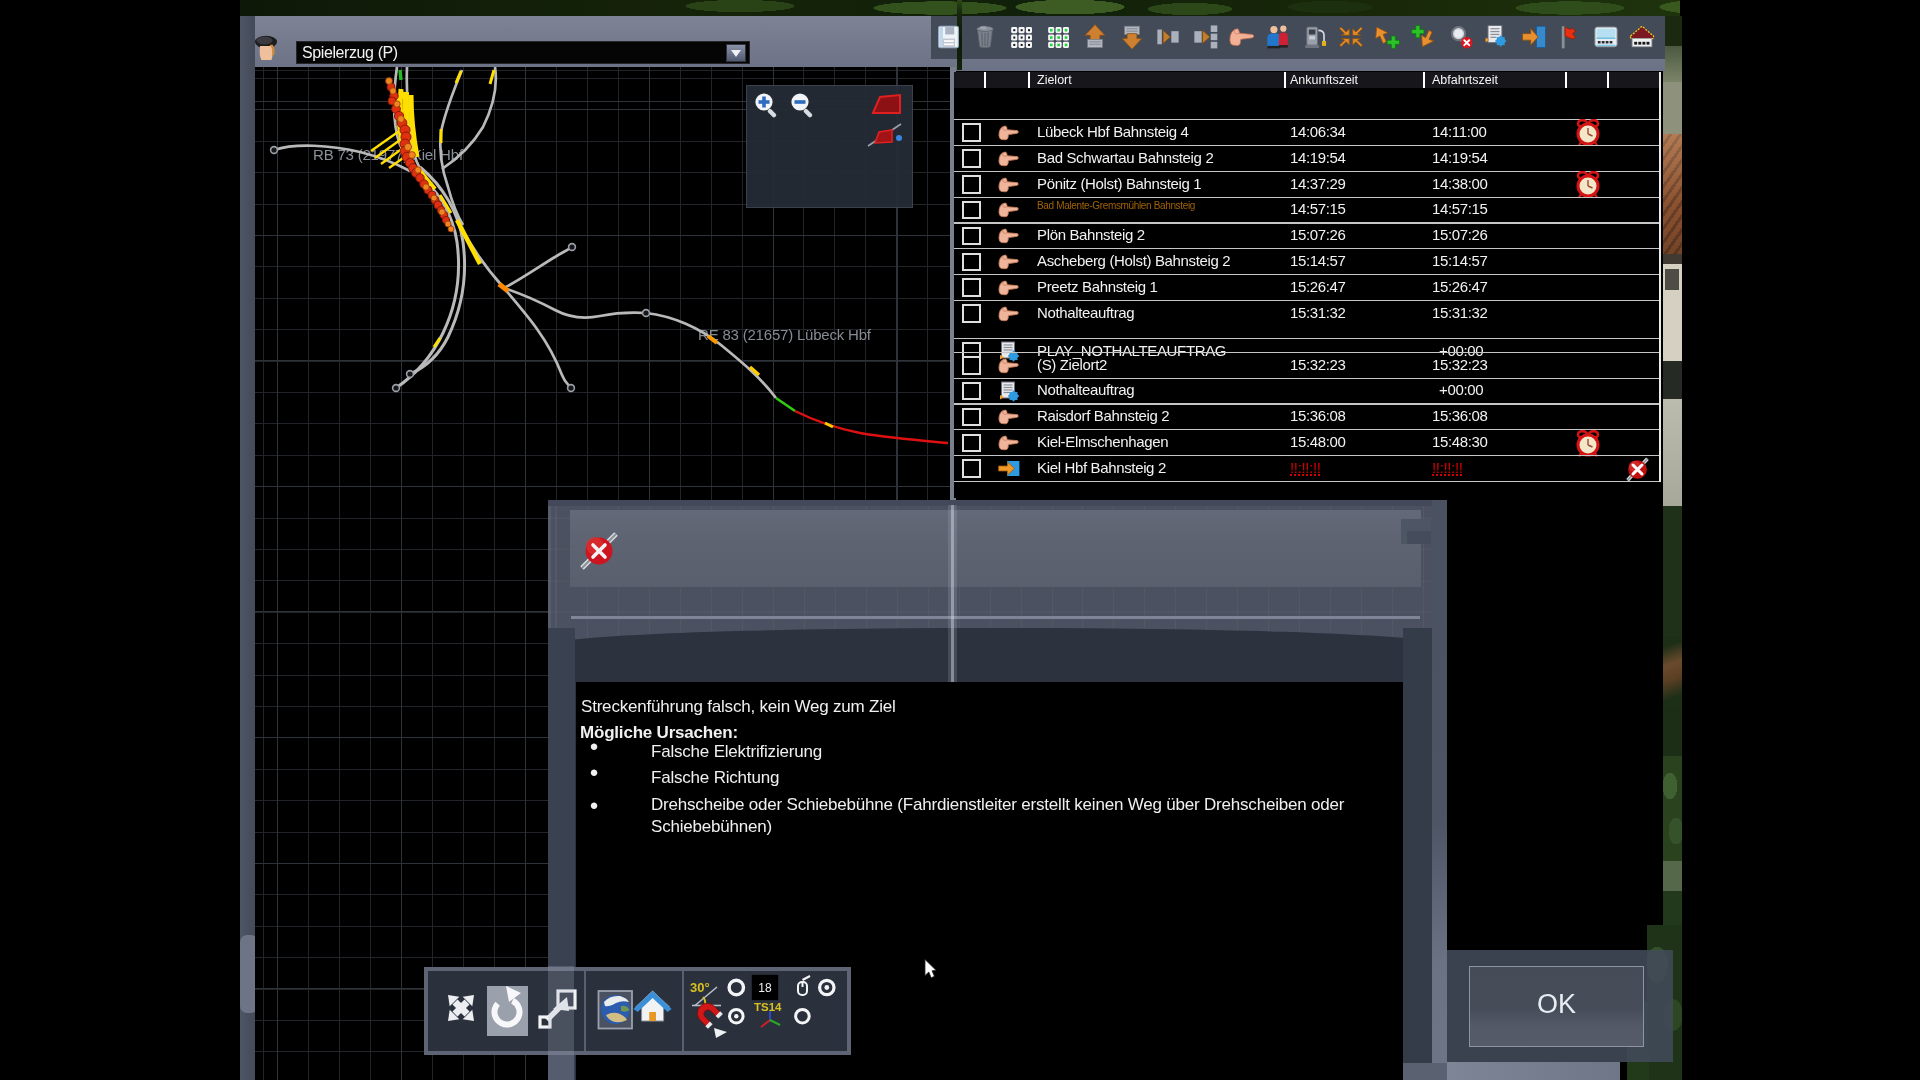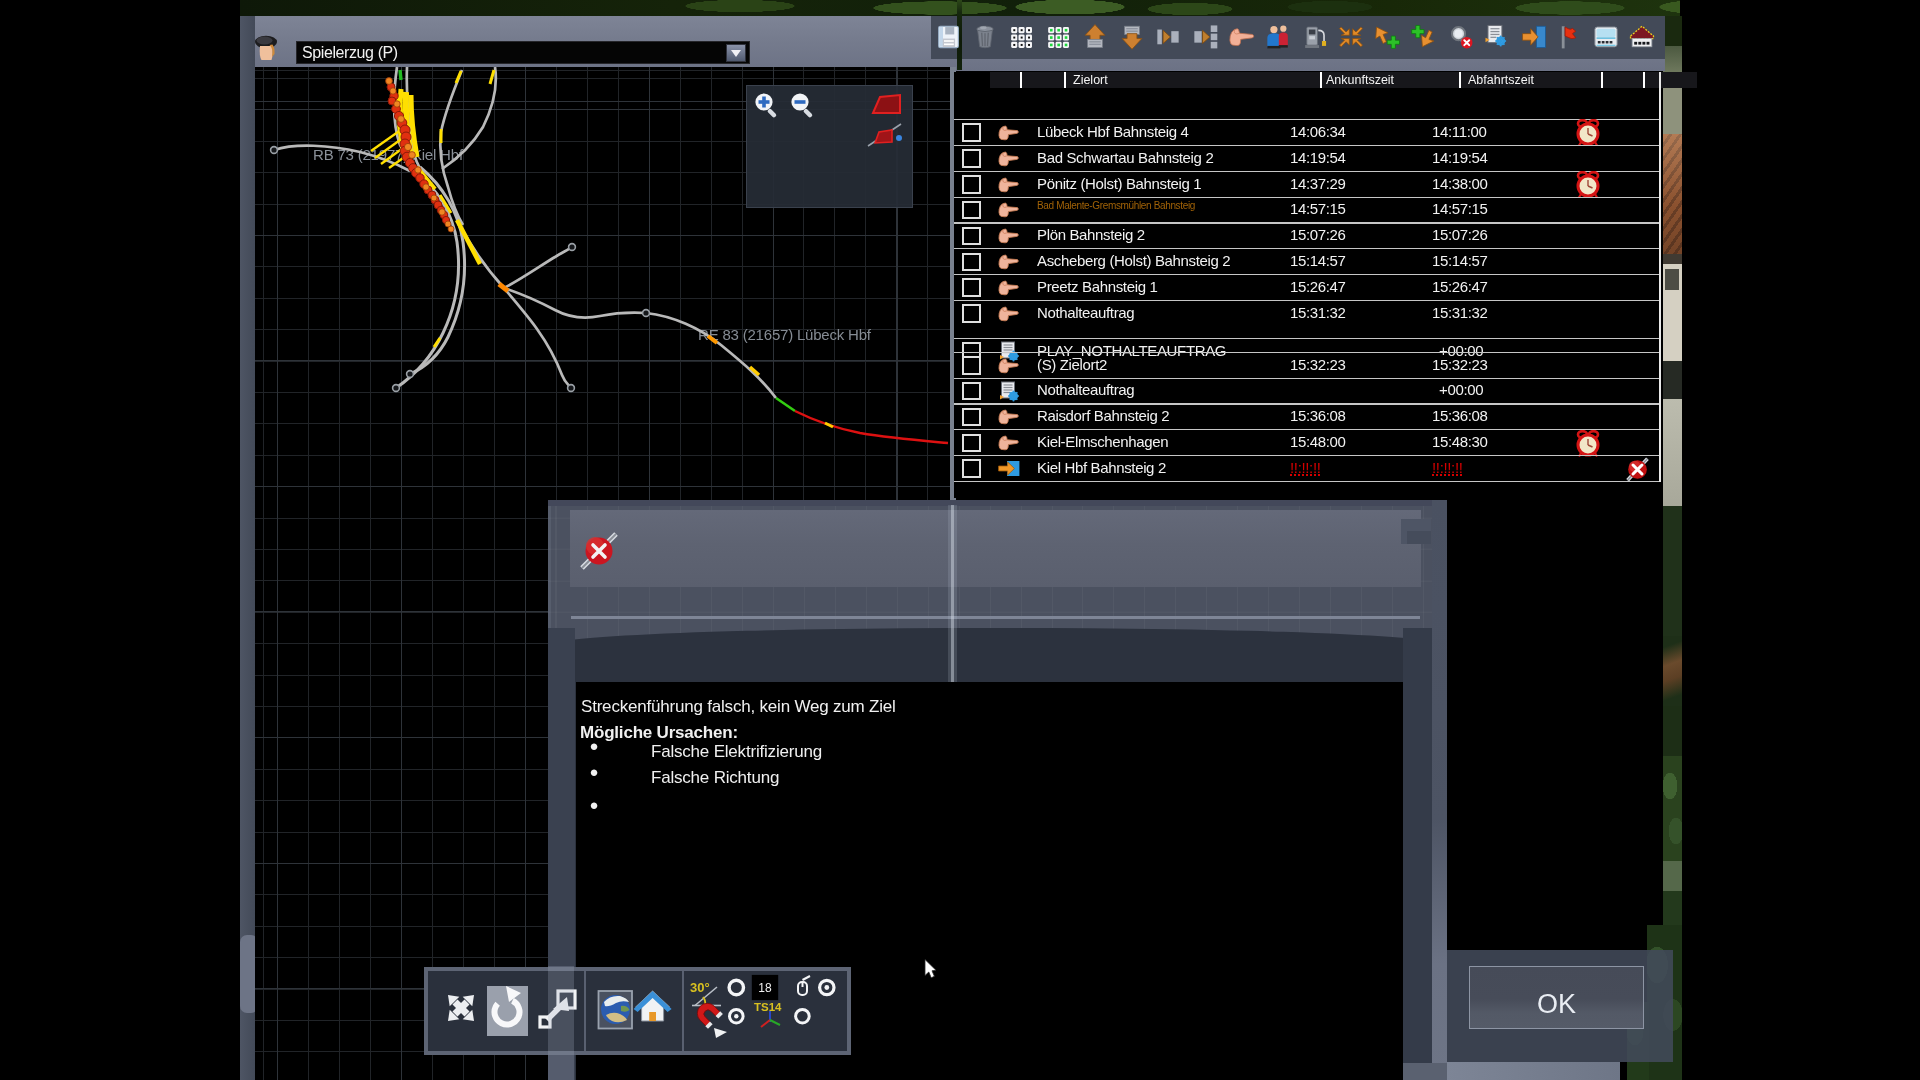--- a/index.html
+++ b/index.html
@@ -412,21 +412,21 @@
     <path d="M121,60 L154,38" stroke="#9aa2ac" stroke-width="1.6" fill="none"></path>
     <polygon points="128,57 132,46 145,44 145,56" fill="#a01418" stroke="#e02020" stroke-width="1.6"></polygon>
     <circle cx="152" cy="52" r="3" fill="#3a85e0"></circle>
   </svg>
 </div>
 
 <div class="abs" style="left:950px;top:67px;width:6px;height:1013px;background:#79818f;"></div>
 
 <div class="abs" id="table" style="left:954px;top:71.5px;width:707px;height:426.5px;background:#000;">
 
-  <div class="abs" style="left:0;top:0;width:707px;height:16px;background:#17171b;color:#f5f5f5;font-size:12.5px;margin-left:36px;">
+  <div class="abs" style="left:0;top:0;width:707px;height:16px;background:#17171b;color:#f5f5f5;font-size:12.5px;">
     <div class="abs" style="left:83px;top:1.5px;">Zielort</div>
     <div class="abs" style="left:336px;top:1.5px;">Ankunftszeit</div>
     <div class="abs" style="left:478px;top:1.5px;">Abfahrtszeit</div>
     <div class="abs" style="left:30px;top:0;width:2px;height:16px;background:#fff;"></div>
     <div class="abs" style="left:74px;top:0;width:2px;height:16px;background:#fff;"></div>
     <div class="abs" style="left:330px;top:0;width:2px;height:16px;background:#fff;"></div>
     <div class="abs" style="left:469px;top:0;width:2px;height:16px;background:#fff;"></div>
     <div class="abs" style="left:611px;top:0;width:2px;height:16px;background:#fff;"></div>
     <div class="abs" style="left:653px;top:0;width:2px;height:16px;background:#fff;"></div>
   </div>
@@ -677,20 +677,21 @@
 </svg>
 
 <div class="abs" id="msgbox" style="left:576px;top:682px;width:827px;height:398px;background:#000;color:#f0f0f0;font-size:17px;letter-spacing:-0.2px;">
   <div class="abs" style="left:5px;top:15px;">Streckenführung falsch, kein Weg zum Ziel</div>
   <div class="abs" style="left:4px;top:41px;font-weight:bold;">Mögliche Ursachen:</div>
   <div class="abs" style="left:8px;top:55px;width:20px;text-align:center;font-size:15px;">●</div>
   <div class="abs" style="left:75px;top:60px;">Falsche Elektrifizierung</div>
   <div class="abs" style="left:8px;top:81px;width:20px;text-align:center;font-size:15px;">●</div>
   <div class="abs" style="left:75px;top:86px;">Falsche Richtung</div>
   <div class="abs" style="left:8px;top:114px;width:20px;text-align:center;font-size:15px;">●</div>
+  <div class="abs" style="left:75px;top:112px;width:745px;line-height:1.3;">Drehscheibe oder Schiebebühne (Fahrdienstleiter erstellt keinen Weg über Drehscheiben oder Schiebebühnen)</div>
 </div>
 
 <div class="abs" id="btoolbar" style="left:424px;top:967px;width:427px;height:88px;background:#5d6474;">
   <div class="abs" style="left:4px;top:4px;width:419px;height:80px;background:#2a303c;"></div>
   <div class="abs" style="left:160px;top:4px;width:2px;height:80px;background:#596070;"></div>
   <div class="abs" style="left:258px;top:4px;width:2px;height:80px;background:#596070;"></div>
   <div class="abs" style="left:63px;top:19px;width:41px;height:50px;background:#9aa0ac;"></div>
 <svg class="abs" style="left:0;top:0;" width="427" height="88" viewBox="0 0 427 88">
 <g stroke="#eceef1" stroke-width="7" stroke-linecap="butt">
  <line x1="31" y1="35" x2="43" y2="47"></line>
@@ -757,19 +758,19 @@
 <div class="abs" style="left:548px;top:966px;width:26px;height:114px;background:rgba(168,176,195,0.25);"></div>
 
 <div class="abs" style="left:1647px;top:925px;width:35px;height:155px;background:
    radial-gradient(18px 30px at 10px 40px,#33522a 0 60%,transparent 61%),
    radial-gradient(16px 26px at 26px 90px,#2c4722 0 60%,transparent 61%),
    #1e3317;"></div>
 <div class="abs" style="left:1627px;top:1002px;width:22px;height:78px;background:
    radial-gradient(14px 22px at 8px 30px,#35542b 0 60%,transparent 61%),#223a1a;"></div>
 
 <div class="abs" id="okpanel" style="left:1447px;top:950px;width:226px;height:112px;background:rgba(66,74,90,0.88);"></div>
-<div class="abs" id="okbtn" style="left:1469px;top:966px;width:175px;height:63px;border:1.6px solid #8d95a4;background:linear-gradient(180deg,#464b58 0%,#474c59 52%,#535966 75%,#555b68 100%);color:#e9edf3;font-size:27px;text-align:center;line-height:75px;">OK</div>
+<div class="abs" id="okbtn" style="left:1469px;top:966px;width:175px;height:81px;border:1.6px solid #8d95a4;background:linear-gradient(180deg,#464b58 0%,#474c59 52%,#535966 75%,#555b68 100%);color:#e9edf3;font-size:27px;text-align:center;line-height:75px;">OK</div>
 <div class="abs" style="left:1447px;top:1062px;width:173px;height:18px;background:linear-gradient(90deg,#7d8596,#6e7687);"></div>
 <div class="abs" style="left:1403px;top:1063px;width:44px;height:17px;background:#5a6170;"></div>
 
 <svg class="abs" style="left:924px;top:959px;" width="14" height="20" viewBox="0 0 14 20">
   <path d="M1,0.5 L1,16.5 L4.8,13 L7.2,18.8 L10.4,17.3 L8,11.8 L12,11.3 Z" fill="#fff" stroke="#2a2a2a" stroke-width="0.8"></path>
 </svg>
 
 </body></html>

